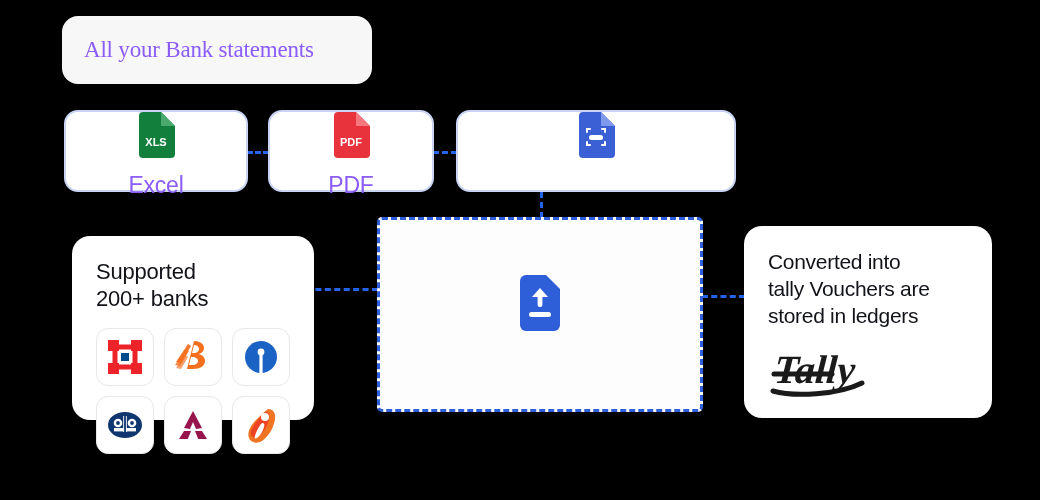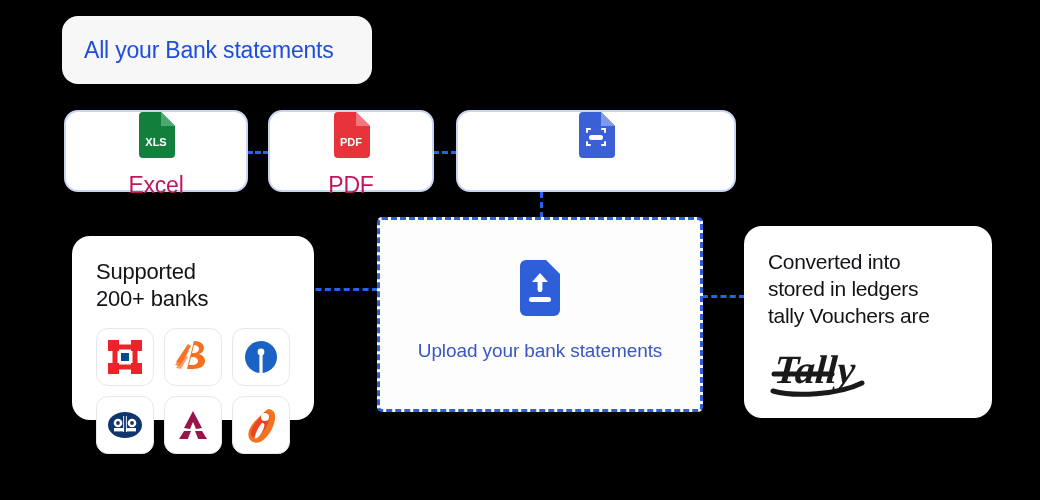--- a/index.html
+++ b/index.html
@@ -42,43 +42,44 @@
     height: 68px;
     background: #f7f7f8;
     border-radius: 16px;
     display: flex;
     align-items: center;
     padding: 0 22px;
     box-sizing: border-box;
   }
   .title-pill span {
     font-size: 23px;
-    color: #1d4ed8;
+    color: #8b5cf6;
     letter-spacing: -0.2px;
     white-space: nowrap;
+    font-family: Liberation Serif, serif;
   }
 
   
   .ftcard {
     position: absolute;
     top: 110px;
     height: 82px;
     background: #ffffff;
     border: 2px solid #c9d4f5;
     border-radius: 14px;
     display: flex;
     align-items: center;
     gap: 14px;
     padding: 0 18px;
     box-sizing: border-box;
     flex-direction: column;
   }
   .ftcard .lbl {
     font-size: 23px;
-    color: #be185d;
+    color: #8b5cf6;
     letter-spacing: -0.2px;
     white-space: nowrap;
   }
   #card-excel { left: 64px;  width: 184px; }
   #card-pdf   { left: 268px; width: 166px; }
   #card-scan  { left: 456px; width: 280px; }
 
   
   .doc-icon {
     position: relative;
@@ -323,28 +324,27 @@
     <span class="up-icon">
       <svg width="46" height="56" viewBox="0 0 46 56">
         <path d="M3 6a6 6 0 0 1 6-6h20l14 14v36a6 6 0 0 1-6 6H9a6 6 0 0 1-6-6z" fill="#2f5fd8"></path>
         <g fill="#ffffff">
           <rect x="20.6" y="16" width="4.8" height="16" rx="2.2"></rect>
           <path d="M23 13l8 9H15z"></path>
           <rect x="12" y="37" width="22" height="5" rx="2.5"></rect>
         </g>
       </svg>
     </span>
-    <div class="dz-line1">Upload your bank statements</div>
   </div>
 
   <div id="tally-panel">
     <div class="heading">
       <div>Converted into</div>
+      <div>tally Vouchers are</div>
       <div>stored in ledgers</div>
-      <div>tally Vouchers are</div>
     </div>
     <div class="tally-logo">
       <svg width="104" height="50" viewBox="0 0 104 50">
         <text x="6" y="36" font-family="Liberation Serif, serif" font-size="40" font-style="italic" font-weight="bold" fill="#1a1a1a" transform="skewX(-4)">Tally</text>
         <path d="M4 27h58" stroke="#1a1a1a" stroke-width="5" stroke-linecap="round" fill="none"></path>
         <path d="M3 44C24 50 68 48 92 36" stroke="#1a1a1a" stroke-width="5" stroke-linecap="round" fill="none"></path>
       </svg>
     </div>
   </div>
 

